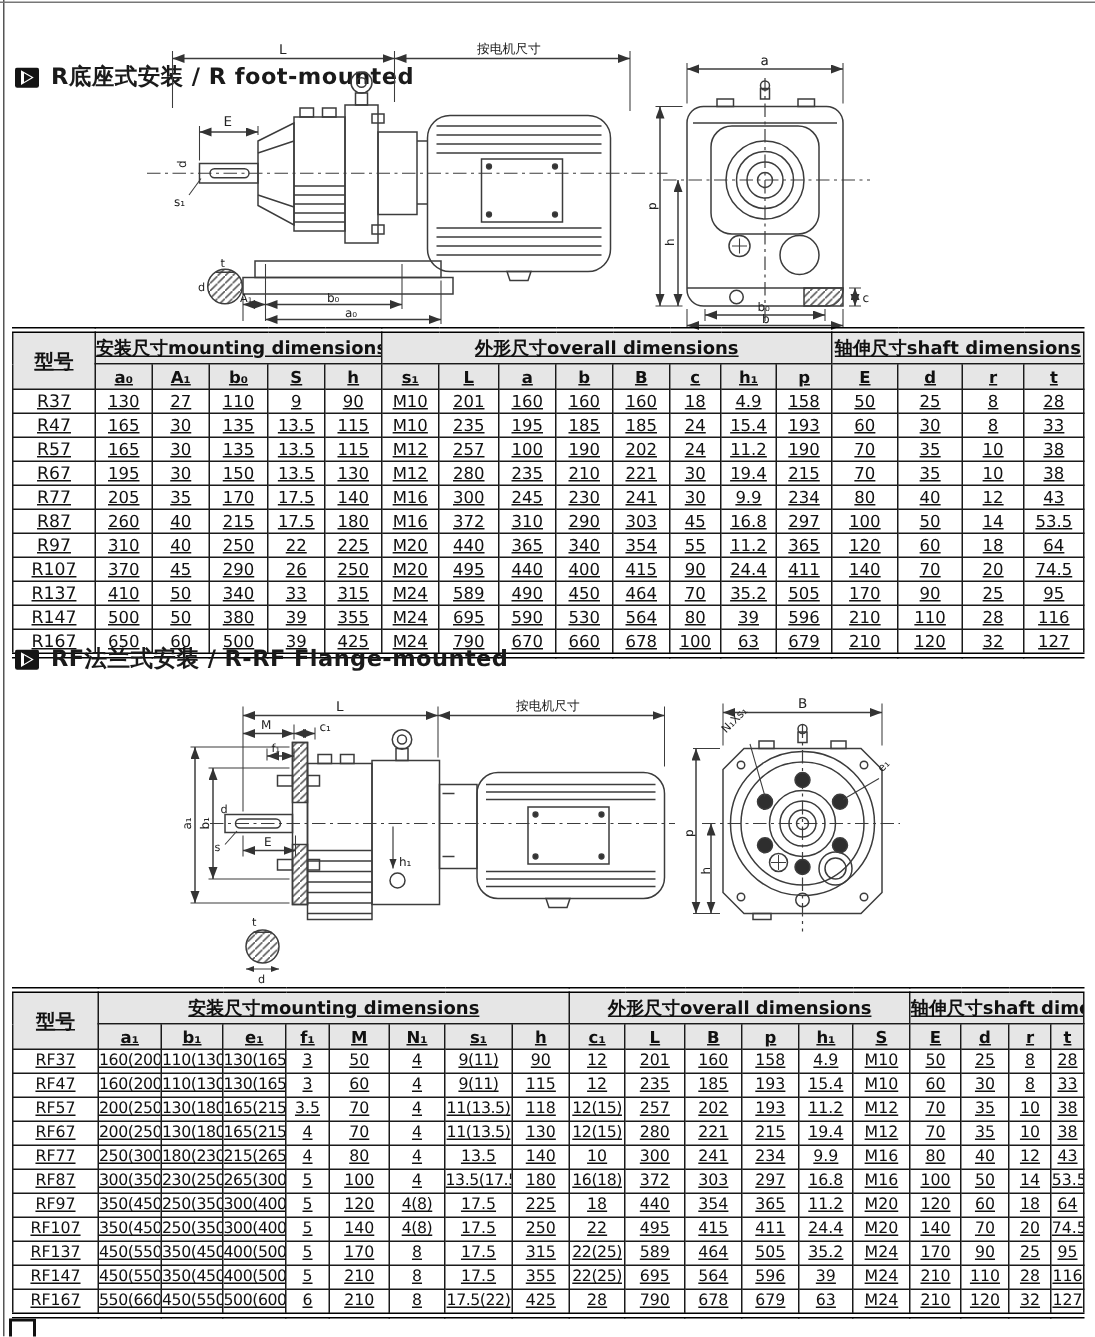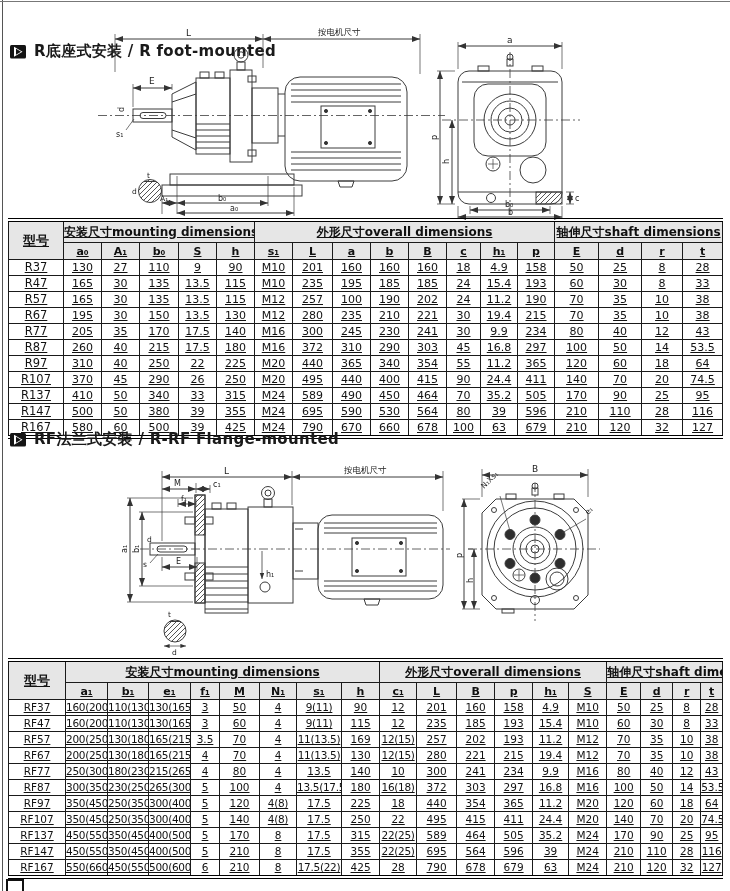--- a/index.html
+++ b/index.html
@@ -419,21 +419,21 @@
         <td>80</td>
         <td>39</td>
         <td>596</td>
         <td>210</td>
         <td>110</td>
         <td>28</td>
         <td>116</td>
       </tr>
       <tr>
         <td class="model">R167</td>
-        <td>580</td>
+        <td>650</td>
         <td>60</td>
         <td>500</td>
         <td>39</td>
         <td>425</td>
         <td>M24</td>
         <td>790</td>
         <td>670</td>
         <td>660</td>
         <td>678</td>
         <td>100</td>
@@ -687,21 +687,21 @@
       </tr>
       <tr>
         <td class="model">RF57</td>
         <td class="paren">200(250)</td>
         <td class="paren">130(180)</td>
         <td class="paren">165(215)</td>
         <td>3.5</td>
         <td>70</td>
         <td>4</td>
         <td class="paren">11(13.5)</td>
-        <td>169</td>
+        <td>118</td>
         <td class="paren">12(15)</td>
         <td>257</td>
         <td>202</td>
         <td>193</td>
         <td>11.2</td>
         <td>M12</td>
         <td>70</td>
         <td>35</td>
         <td>10</td>
         <td>38</td>

